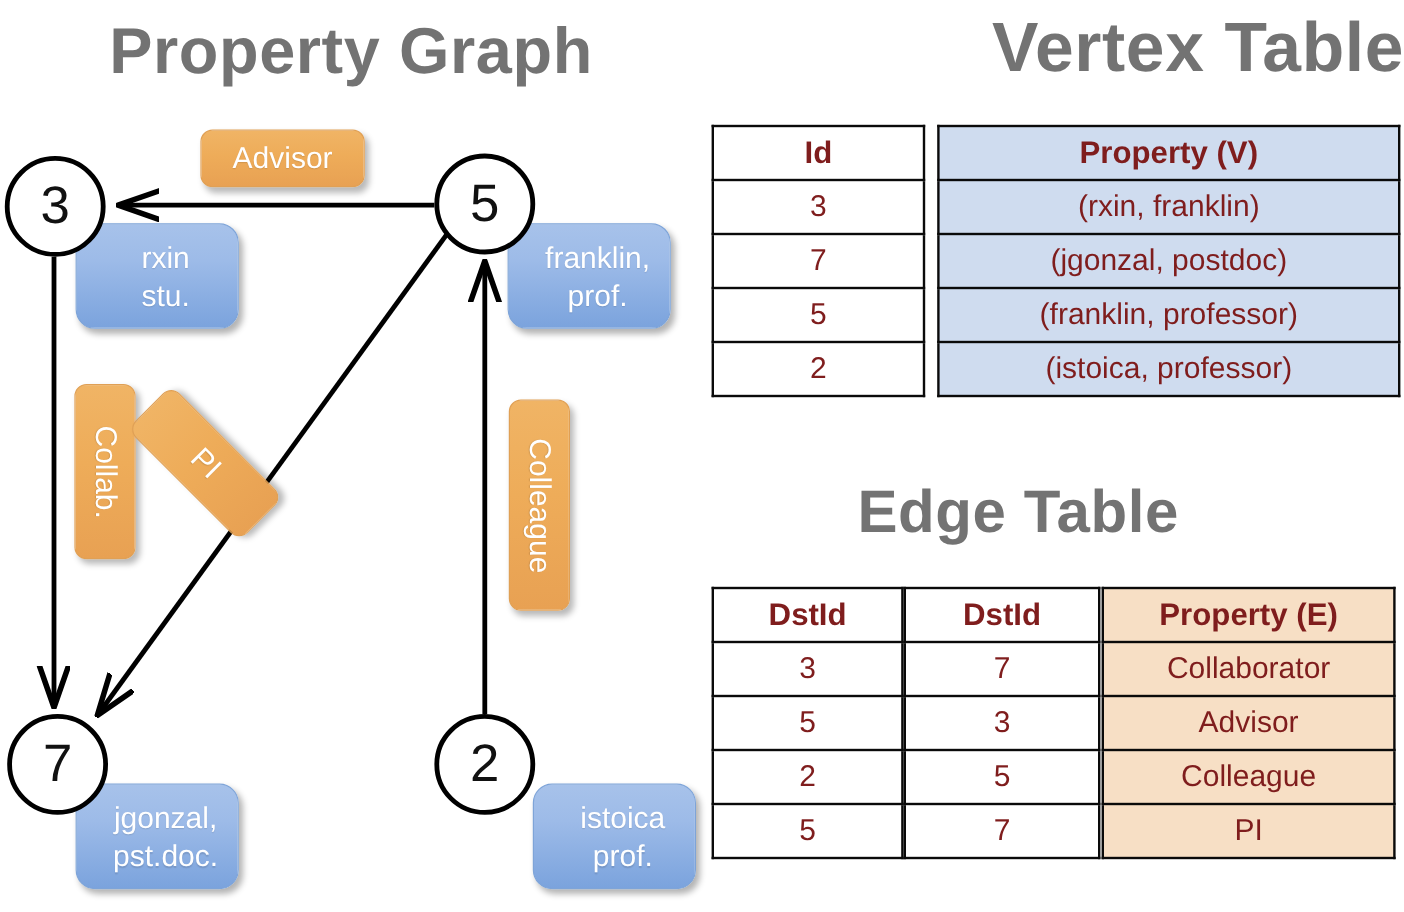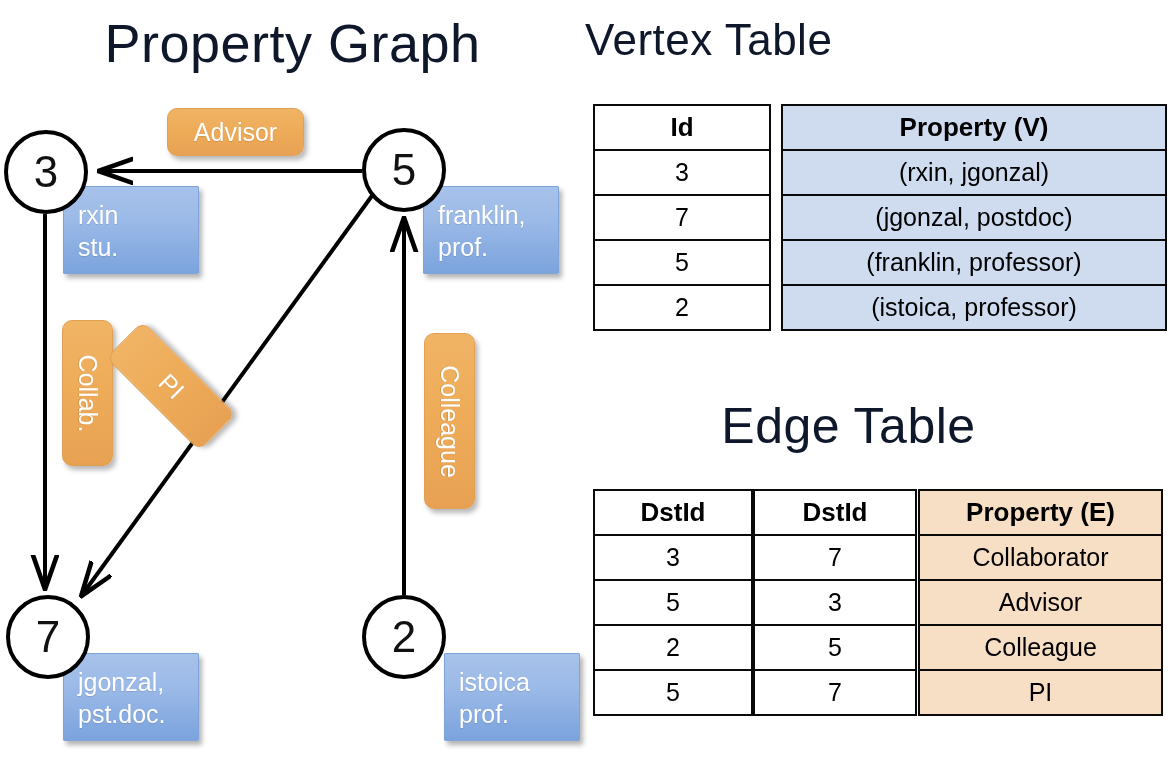--- a/index.html
+++ b/index.html
@@ -14,35 +14,35 @@
     position: relative;
     overflow: hidden;
     font-family: "Liberation Sans", sans-serif;
     color: #000000;
   }
 
   
   .title {
     position: absolute;
     font-family: "Liberation Sans", sans-serif;
-    font-weight: 400;
-    color: #0f172a;
+    font-weight: 700;
+    color: #737373;
     white-space: nowrap;
     letter-spacing: 0.5px;
   }
   #title-property-graph {
     left: 0px; top: 12px; width: 585px;
     text-align: center;
     font-size: 54px;
     line-height: 62px;
   }
   #title-vertex-table {
     left: 585px; top: 10px; width: 585px;
-    text-align: left;
-    font-size: 44px;
+    text-align: right;
+    font-size: 58px;
     line-height: 60px;
   }
   #title-edge-table {
     left: 556px; top: 396px; width: 585px;
     text-align: center;
     font-size: 50px;
     line-height: 60px;
   }
 
   
@@ -74,32 +74,33 @@
     line-height: 1;
   }
   #node-3 { left: 4px;   top: 130px; }
   #node-5 { left: 362px; top: 128px; }
   #node-7 { left: 6px;   top: 595px; }
   #node-2 { left: 362px; top: 595px; }
 
   
   .prop-box {
     position: absolute;
-    border-radius: 1px;
+    border-radius: 16px;
     background: linear-gradient(to bottom, #a7c2ea 0%, #9dbbe8 35%, #7ba3dd 100%);
     border: 1px solid #7ea4d8;
     box-shadow: 3px 4px 5px rgba(0,0,0,0.30);
     color: #ffffff;
     font-size: 25px;
     line-height: 32px;
     font-family: "Liberation Sans", sans-serif;
     font-weight: 400;
     padding: 12px 0 12px 14px;
     box-sizing: border-box;
     text-shadow: 0 1px 1px rgba(0,0,0,0.12);
+    text-align: center;
   }
   #prop-rxin     { left: 63px;  top: 186px; width: 136px; height: 88px; }
   #prop-franklin { left: 423px; top: 186px; width: 136px; height: 88px; }
   #prop-jgonzal  { left: 63px;  top: 653px; width: 136px; height: 88px; }
   #prop-istoica  { left: 444px; top: 653px; width: 136px; height: 88px; }
 
   
   .edge-label {
     position: absolute;
     border-radius: 10px;
@@ -144,21 +145,21 @@
     position: absolute;
     border-collapse: collapse;
     font-family: "Liberation Sans", sans-serif;
     table-layout: fixed;
   }
   .tbl td, .tbl th {
     border: 2px solid #0a0a0a;
     text-align: center;
     font-weight: 400;
     font-size: 25px;
-    color: #000000;
+    color: #7f1d1d;
     padding: 0;
     height: 45px;
     box-sizing: border-box;
     white-space: nowrap;
   }
   .tbl th {
     font-weight: 700;
     font-size: 26px;
   }
   .tbl .hdr-plain { background: #ffffff; }
@@ -268,21 +269,21 @@
 </table>
 
 <table class="tbl" id="vertex-table-prop">
   <thead>
     <tr>
       <th class="vt-prop-cell">Property (V)</th>
     </tr>
   </thead>
   <tbody>
     <tr>
-      <td class="vt-prop-cell">(rxin, jgonzal)</td>
+      <td class="vt-prop-cell">(rxin, franklin)</td>
     </tr>
     <tr>
       <td class="vt-prop-cell">(jgonzal, postdoc)</td>
     </tr>
     <tr>
       <td class="vt-prop-cell">(franklin, professor)</td>
     </tr>
     <tr>
       <td class="vt-prop-cell">(istoica, professor)</td>
     </tr>

